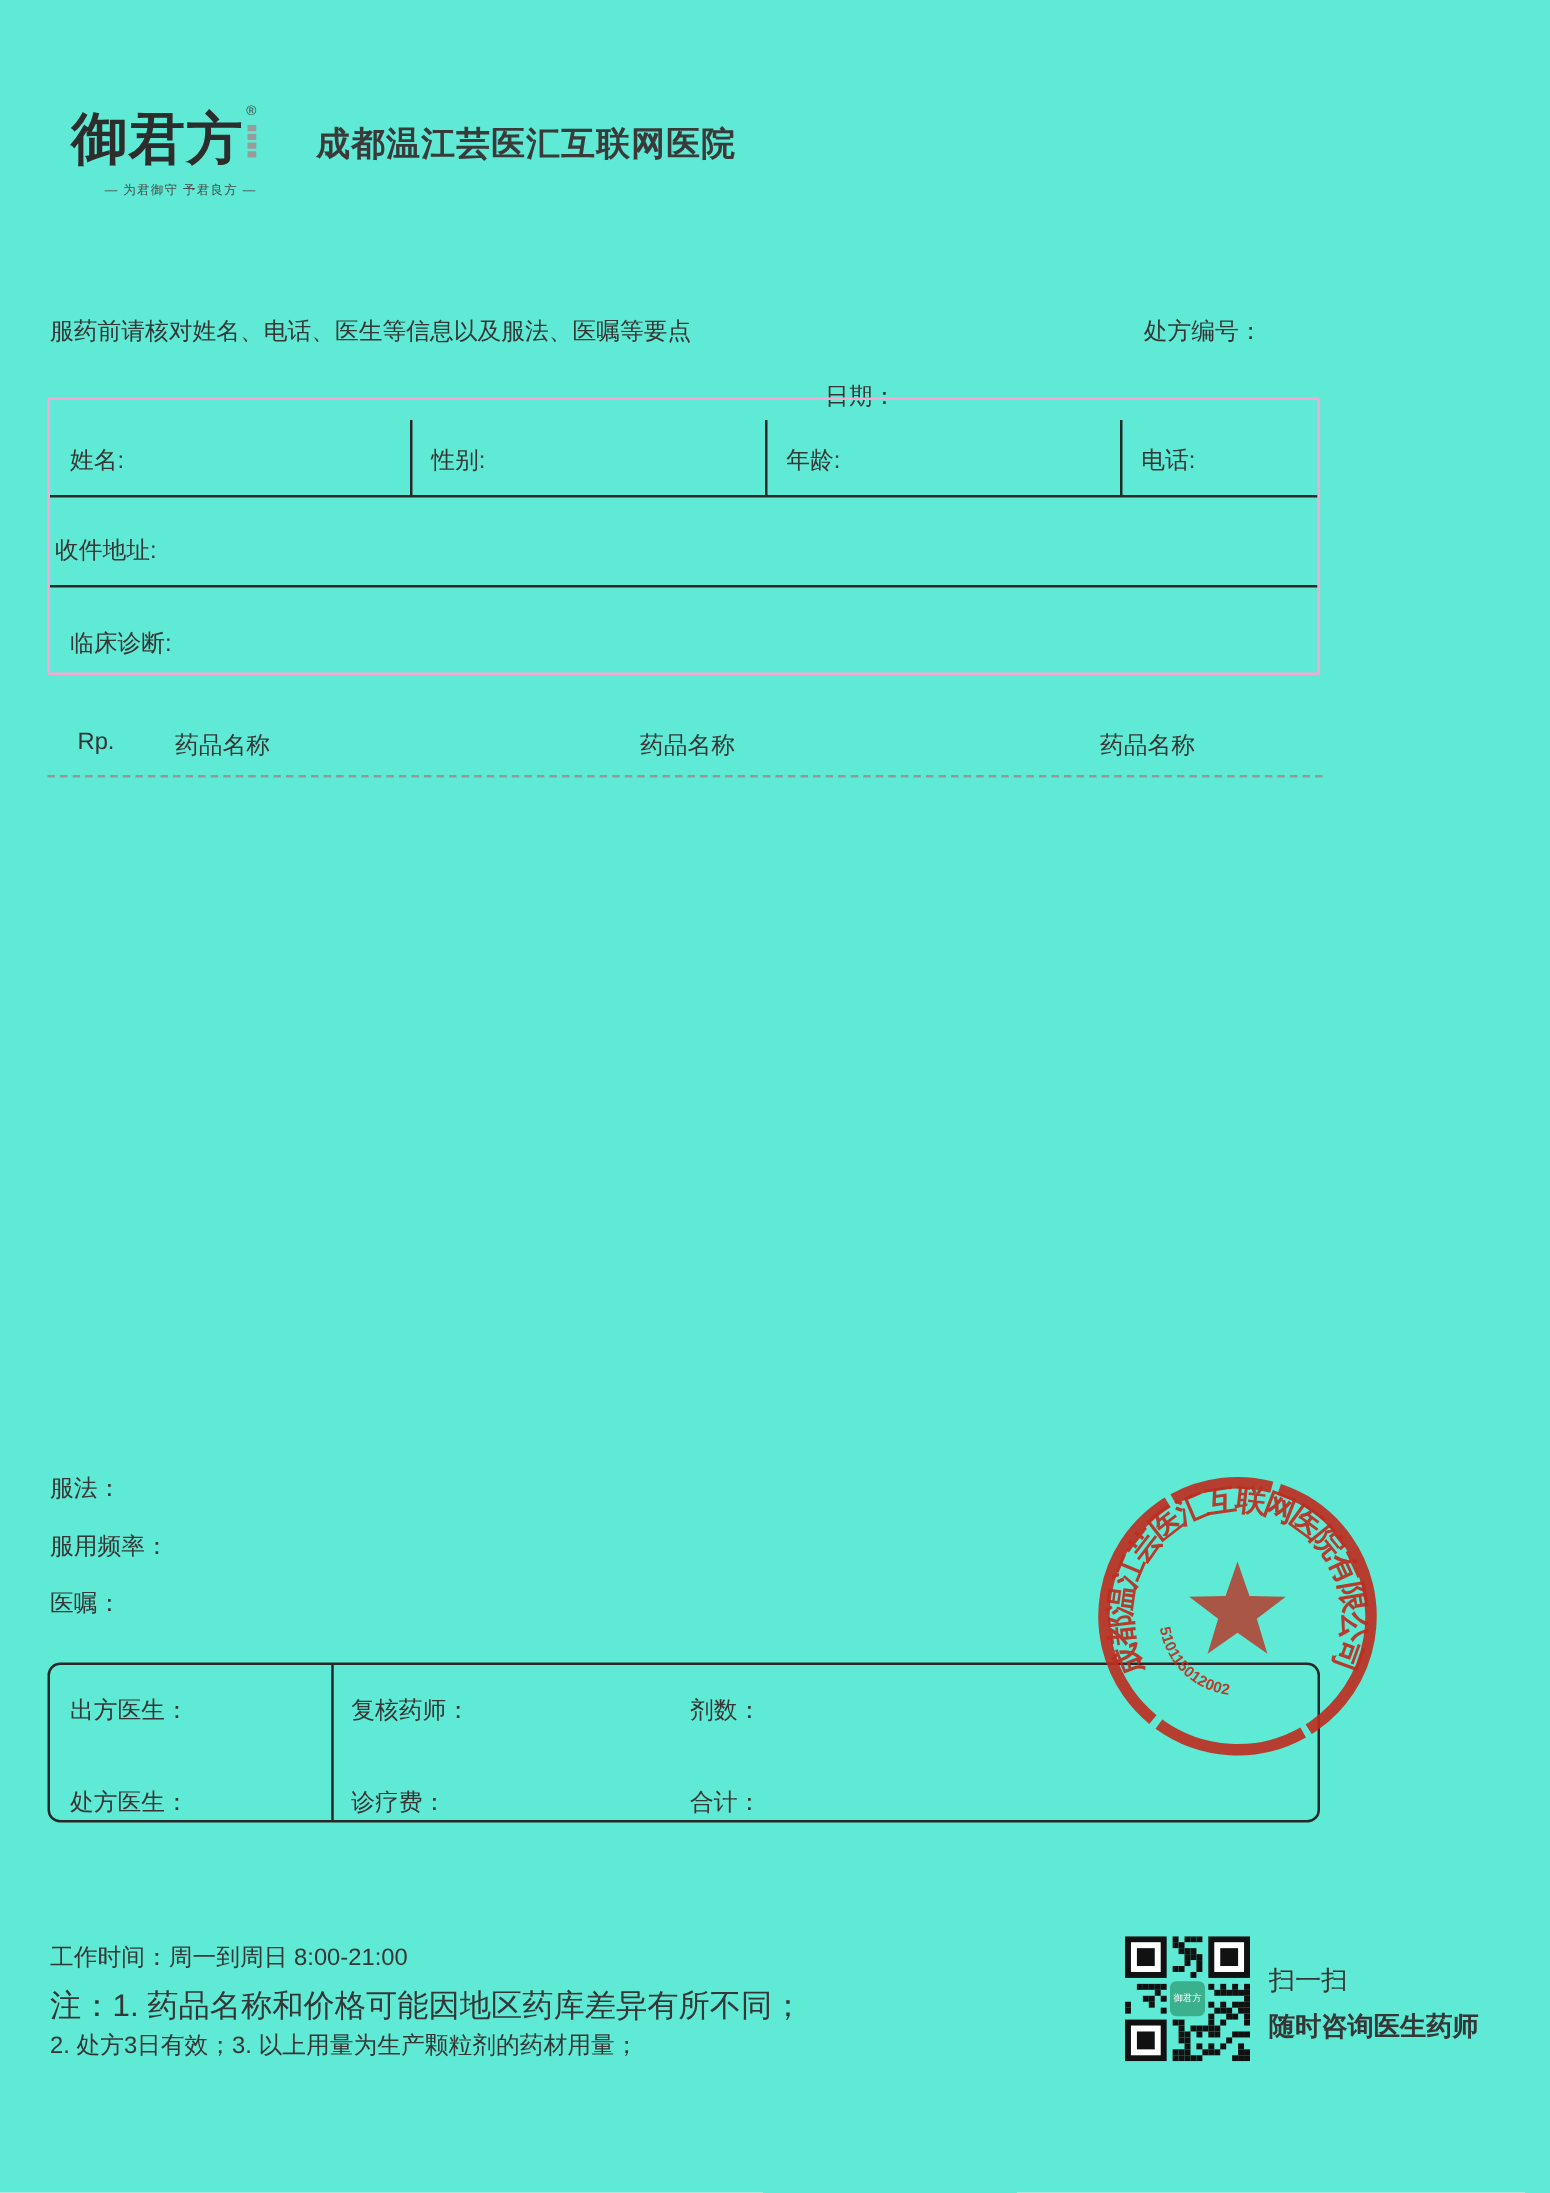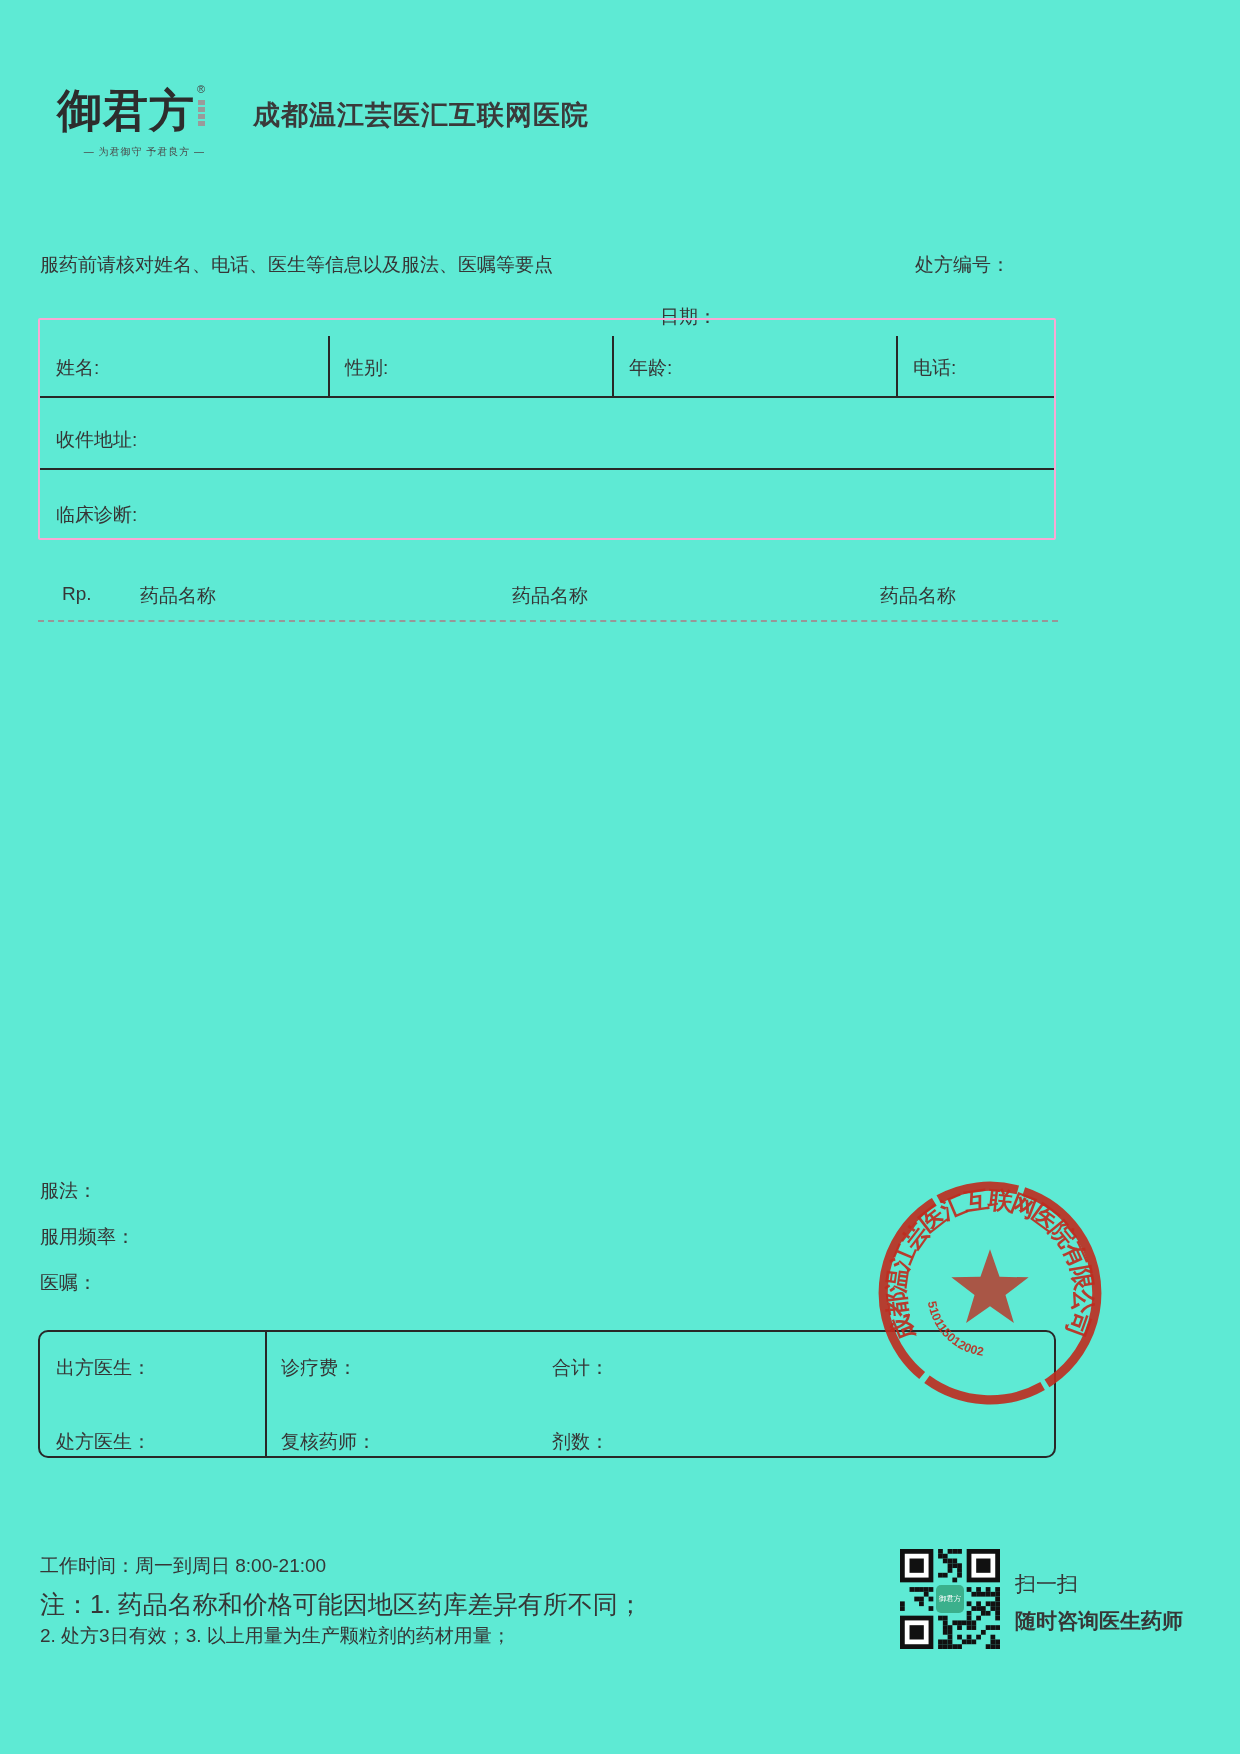--- a/index.html
+++ b/index.html
@@ -36,21 +36,21 @@
   
   .patient-box {
     position:absolute; left:38px; top:318px; width:1018px; height:222px;
     border:2px solid #f9a8d4; border-radius:2px; overflow:hidden;
   }
   .p-row1 { display:grid; grid-template-columns:289px 284px 284px 1fr; height:78px; border-bottom:2px solid #282828; }
   .p-cell { position:relative; padding:35px 0 0 16px; font-size:19px; }
   .p-cell + .p-cell::before {
     content:""; position:absolute; left:-1px; top:16px; bottom:0; width:2px; background:#282828;
   }
-  .p-row2 { height:72px; border-bottom:2px solid #282828; padding:29px 0 0 16px; font-size:19px; }
+  .p-row2 { height:72px; border-bottom:2px solid #282828; padding:29px 0 0 4px; font-size:19px; }
   .p-row3 { height:68px; padding:32px 0 0 16px; font-size:19px; }
   
   .rp-row { position:absolute; left:0; top:583px; width:100%; height:26px; font-size:19px; }
   .rp-label  { position:absolute; left:62px;  top:0; }
   .rp-col-1  { position:absolute; left:140px; top:0; }
   .rp-col-2  { position:absolute; left:512px; top:0; }
   .rp-col-3  { position:absolute; left:880px; top:0; }
   .dash-line { position:absolute; left:38px; top:620px; width:1020px; border-top:2px dashed #979797; }
   
   .usage-method    { position:absolute; left:40px; top:1178px; font-size:19px; }
@@ -129,26 +129,26 @@
   <div class="usage-frequency">服用频率：</div>
   <div class="usage-advice">医嘱：</div>
 
   <div class="sign-box">
     <div class="sign-left">
       <div>出方医生：</div>
       <div>处方医生：</div>
     </div>
     <div class="sign-right">
       <div class="sign-row">
+        <span class="w">复核药师：</span>
+        <span>剂数：</span>
+      </div>
+      <div class="sign-row">
         <span class="w">诊疗费：</span>
         <span>合计：</span>
-      </div>
-      <div class="sign-row">
-        <span class="w">复核药师：</span>
-        <span>剂数：</span>
       </div>
     </div>
   </div>
 
   <svg class="stamp" viewBox="0 0 230 230">
     <circle cx="115" cy="115" r="105" fill="none" stroke-width="9" stroke-dasharray="170 5 120 6 200 5 80 6" stroke-opacity="0.9" transform="rotate(-35 115 115)" stroke="#bf2b1e"></circle>
     <path id="stampArc" d="M 42,157 A 84,84 0 1 1 188,157" fill="none"></path>
     <text font-size="24" font-weight="bold" fill-opacity="0.92" fill="#bf2b1e">
       <textPath href="#stampArc" startOffset="0" textLength="348">成都温江芸医汇互联网医院有限公司</textPath>
     </text>

